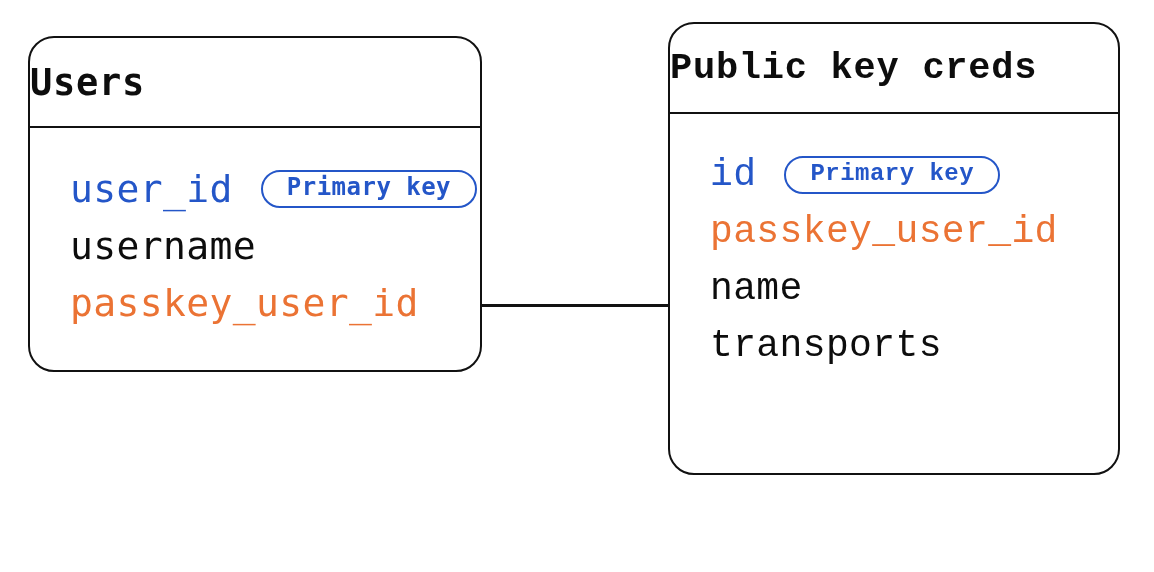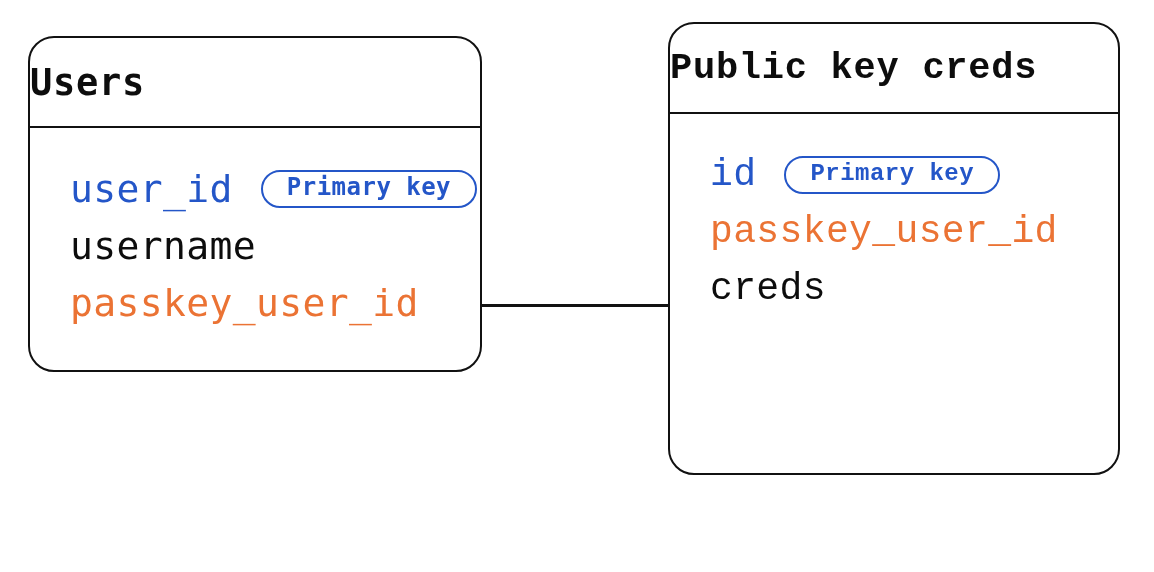--- a/index.html
+++ b/index.html
@@ -109,18 +109,21 @@
     </div>
     <div class="table-body">
       <div class="field-row">
         <span class="field-name blue">id</span>
         <span class="pk-badge">Primary key</span>
       </div>
       <div class="field-row">
         <span class="field-name orange">passkey_user_id</span>
       </div>
       <div class="field-row">
-        <span class="field-name">creds</span>
+        <span class="field-name">name</span>
+      </div>
+      <div class="field-row">
+        <span class="field-name">transports</span>
       </div>
     </div>
   </div>
 
 </div>
 
 </body></html>

